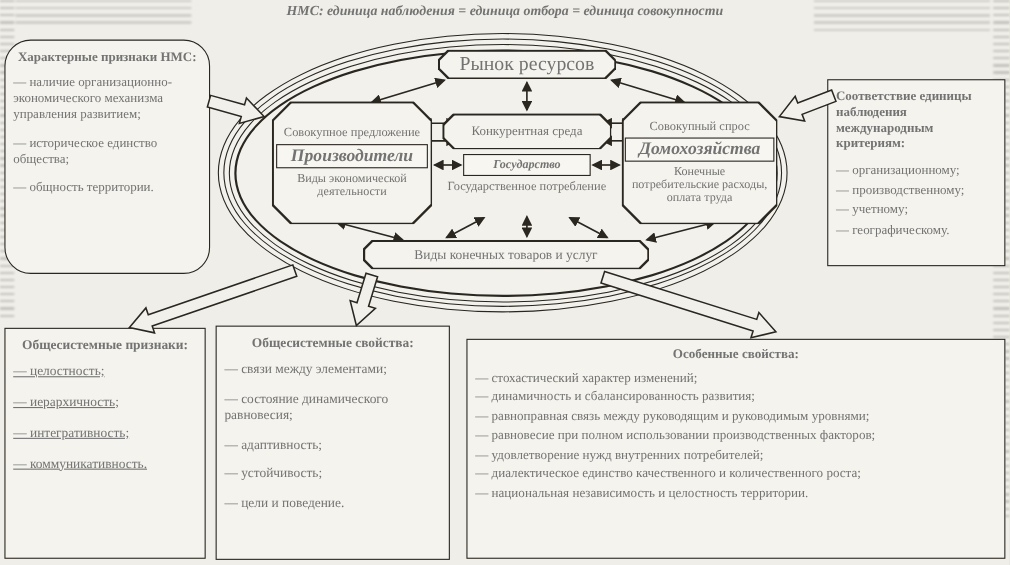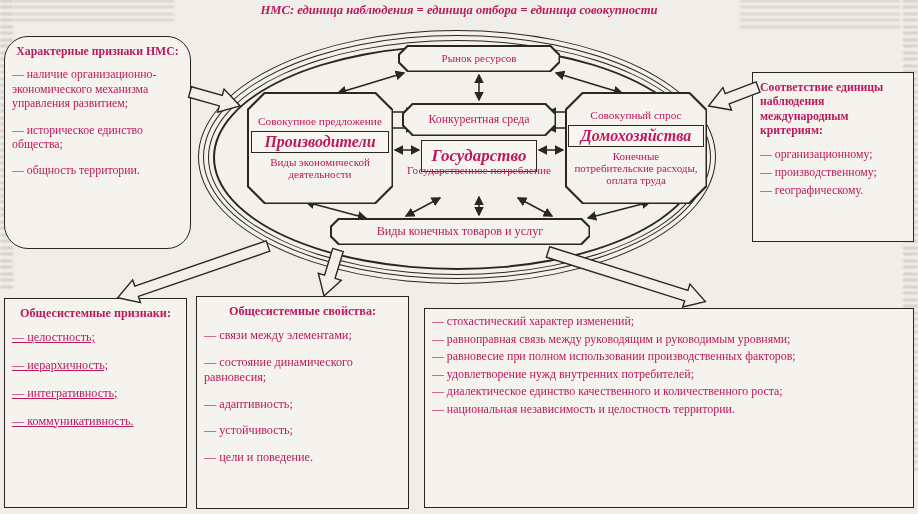--- a/index.html
+++ b/index.html
@@ -1,18 +1,18 @@
 <!DOCTYPE html>
 <html><head>
 <meta charset="utf-8">
 <style>
   html,body { margin:0; padding:0; background:#dedcd5; }
   #page {
     position:relative; width:918px; height:514px; overflow:hidden;
-    background:#efeee8; color:#be185d;
+    background:#efeee8; color:#737373;
     font-family:"Liberation Serif", serif;
   }
   
   .noise {
     position:absolute; pointer-events:none; opacity:.40; filter:blur(1.2px);
     background:repeating-linear-gradient(to bottom, rgba(62,60,54,.6) 0 2px, transparent 2px 6.5px);
   }
   #noise-left  { left:0; top:0; width:13px; height:292px; }
   #noise-right { right:0; top:0; width:15px; height:470px; }
   #noise-topleft  { left:14px; top:0; width:160px; height:26px; opacity:.3; }
@@ -73,36 +73,36 @@
   }
   .octo .in {
     position:absolute; inset:1.5px; background:#f4f3ed;
     clip-path: polygon(var(--c) 0, calc(100% - var(--c)) 0, 100% var(--c),
       100% calc(100% - var(--c)), calc(100% - var(--c)) 100%, var(--c) 100%,
       0 calc(100% - var(--c)), 0 var(--c));
     display:flex; flex-direction:column; align-items:center; justify-content:center;
     text-align:center; font-size:11.3px; line-height:1.13; padding:2px 6px; box-sizing:border-box;
   }
   #node-top    { left:398px; top:45px;  width:162px; height:27px; --c:9px; }
-  #node-top .in { font-size:11px; }
+  #node-top .in { font-size:18px; }
   #node-bottom { left:330px; top:218px; width:260px; height:27px; --c:8px; }
   #node-bottom .in { font-size:12.2px; }
   #node-supply { left:247px; top:92px;  width:146px; height:112px; --c:17px; }
   #node-demand { left:565px; top:92px;  width:142px; height:112px; --c:17px; }
   #node-center-title { left:402px; top:103px; width:154px; height:33px; --c:10px; }
   #node-center-title .in { font-size:11.8px; }
 
   .actor {
     border:1.2px solid #2a2620; background:#f7f6f0; font-weight:bold; font-style:italic;
     padding:1px 12px; margin:3px 0; font-size:16px; white-space:nowrap;text-align:center;
   }
   #center-actor {
-    position:absolute; left:421px; top:140px; width:116px; height:32px; z-index:3;
+    position:absolute; left:421px; top:140px; width:116px; height:20px; z-index:3;
     border:1.3px solid #2a2620; background:#f7f6f0; display:flex; align-items:center;
-    justify-content:center; font-weight:bold; font-style:italic; font-size:17px;
+    justify-content:center; font-weight:bold; font-style:italic; font-size:11px;
     box-sizing:border-box;
   }
   #center-detail {
     position:absolute; left:404px; top:164px; width:150px; z-index:3;
     text-align:center; font-size:11.3px; line-height:1.15;
   }
   .node-detail { font-size:11px; line-height:1.1; }
 </style>
 </head>
 <body>
@@ -120,20 +120,21 @@
     <div class="heading center">Характерные признаки НМС:</div>
     <div class="item">— наличие организационно-экономического механизма управления развитием;</div>
     <div class="item">— историческое единство общества;</div>
     <div class="item">— общность территории.</div>
   </div>
 
   <div class="panel" id="right-panel">
     <div class="heading">Соответствие единицы наблюдения международным критериям:</div>
     <div class="item">— организационному;</div>
     <div class="item">— производственному;</div>
+    <div class="item">— учетному;</div>
     <div class="item">— географическому.</div>
   </div>
 
   <div id="ellipse">
     <div class="ring r1">
       <div class="ring r2">
         <div class="ring r3"></div>
       </div>
     </div>
   </div>
@@ -224,21 +225,23 @@
   <div class="panel" id="bp2">
     <div class="heading center">Общесистемные свойства:</div>
     <div class="item">— связи между элементами;</div>
     <div class="item">— состояние динамического равновесия;</div>
     <div class="item">— адаптивность;</div>
     <div class="item">— устойчивость;</div>
     <div class="item">— цели и поведение.</div>
   </div>
 
   <div class="panel" id="bp3">
+    <div class="heading center">Особенные свойства:</div>
     <div class="item">— стохастический характер изменений;</div>
+    <div class="item">— динамичность и сбалансированность развития;</div>
     <div class="item">— равноправная связь между руководящим и руководимым уровнями;</div>
     <div class="item">— равновесие при полном использовании производственных факторов;</div>
     <div class="item">— удовлетворение нужд внутренних потребителей;</div>
     <div class="item">— диалектическое единство качественного и количественного роста;</div>
     <div class="item">— национальная независимость и целостность территории.</div>
   </div>
 
 </div>
 
 </body></html>

